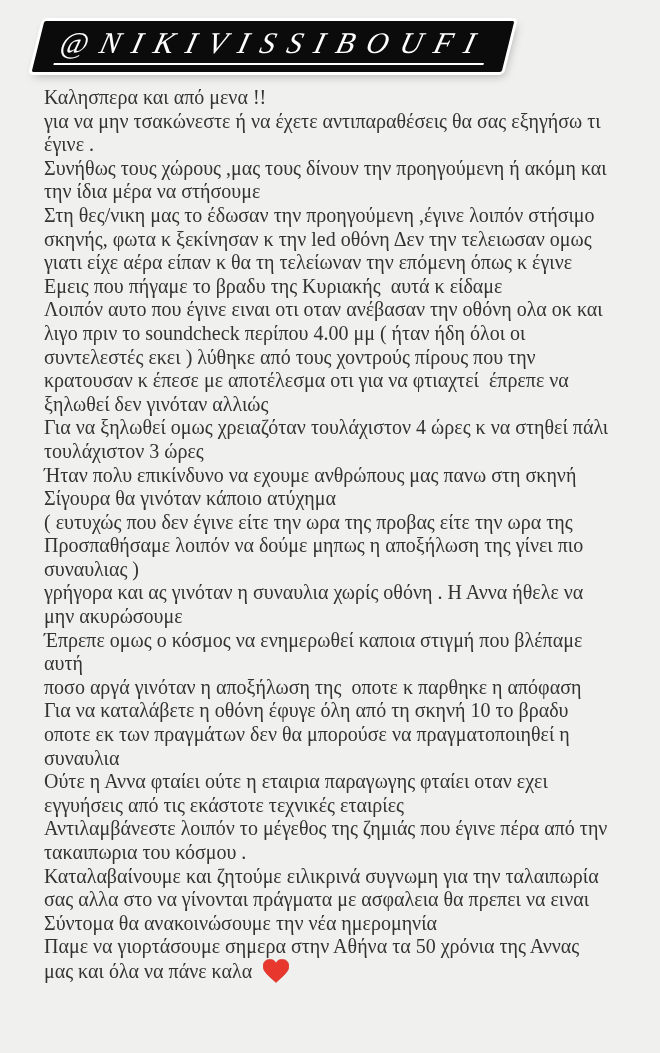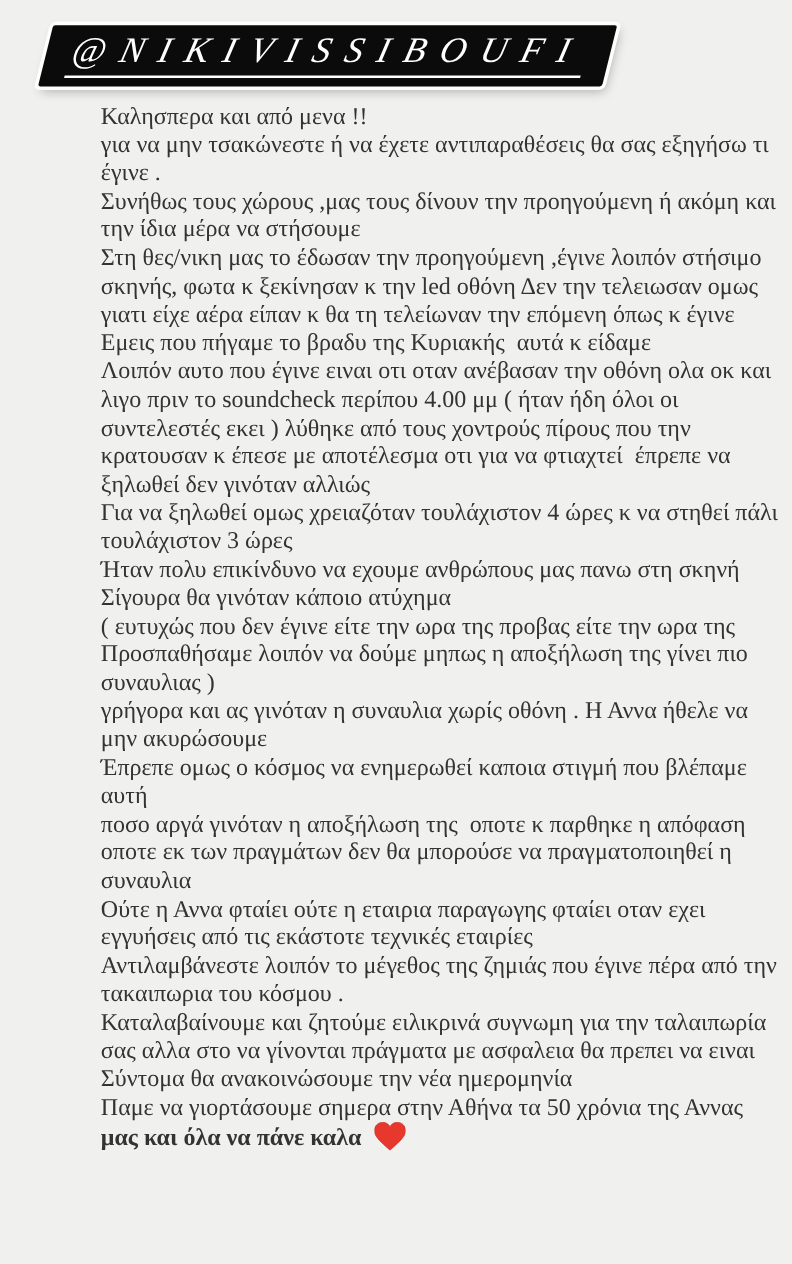--- a/index.html
+++ b/index.html
@@ -45,25 +45,23 @@
     position: absolute;
     left: 44px;
     top: 86px;
     width: 600px;
     color: var(--body-fg, #333333);
     font-size: 20px;
     line-height: 23.6px;
   }
   .line {
     white-space: pre;
-    margin-left: 40px;
   }
   .last-line {
     white-space: nowrap;
-    font-weight: bold;
   }
   .heart {
     display: inline-block;
     margin-left: 6px;
   }
   .heart svg {
     vertical-align: -5px;
   }
 </style>
 </head>
@@ -96,20 +94,21 @@
         <div class="line">Ήταν πολυ επικίνδυνο να εχουμε ανθρώπους μας πανω στη σκηνή</div>
         <div class="line">Σίγουρα θα γινόταν κάποιο ατύχημα</div>
         <div class="line">( ευτυχώς που δεν έγινε είτε την ωρα της προβας είτε την ωρα της</div>
         <div class="line">Προσπαθήσαμε λοιπόν να δούμε μηπως η αποξήλωση της γίνει πιο</div>
         <div class="line">συναυλιας )</div>
         <div class="line">γρήγορα και ας γινόταν η συναυλια χωρίς οθόνη . Η Αννα ήθελε να</div>
         <div class="line">μην ακυρώσουμε</div>
         <div class="line">Έπρεπε ομως ο κόσμος να ενημερωθεί καποια στιγμή που βλέπαμε</div>
         <div class="line">αυτή</div>
         <div class="line">ποσο αργά γινόταν η αποξήλωση της  οποτε κ παρθηκε η απόφαση</div>
+        <div class="line">Για να καταλάβετε η οθόνη έφυγε όλη από τη σκηνή 10 το βραδυ</div>
         <div class="line">οποτε εκ των πραγμάτων δεν θα μπορούσε να πραγματοποιηθεί η</div>
         <div class="line">συναυλια</div>
         <div class="line">Ούτε η Αννα φταίει ούτε η εταιρια παραγωγης φταίει οταν εχει</div>
         <div class="line">εγγυήσεις από τις εκάστοτε τεχνικές εταιρίες</div>
         <div class="line">Αντιλαμβάνεστε λοιπόν το μέγεθος της ζημιάς που έγινε πέρα από την</div>
         <div class="line">τακαιπωρια του κόσμου .</div>
         <div class="line">Καταλαβαίνουμε και ζητούμε ειλικρινά συγνωμη για την ταλαιπωρία</div>
         <div class="line">σας αλλα στο να γίνονται πράγματα με ασφαλεια θα πρεπει να ειναι</div>
         <div class="line">Σύντομα θα ανακοινώσουμε την νέα ημερομηνία</div>
         <div class="line">Παμε να γιορτάσουμε σημερα στην Αθήνα τα 50 χρόνια της Αννας</div>

